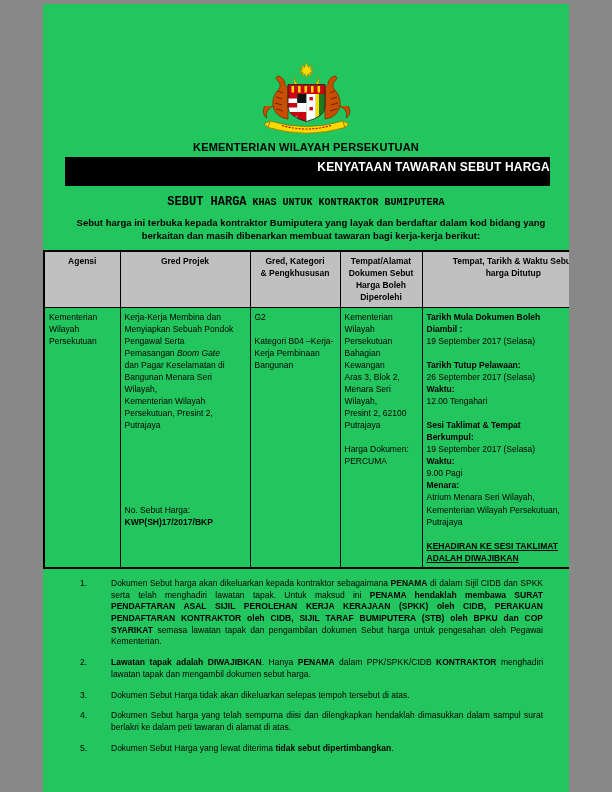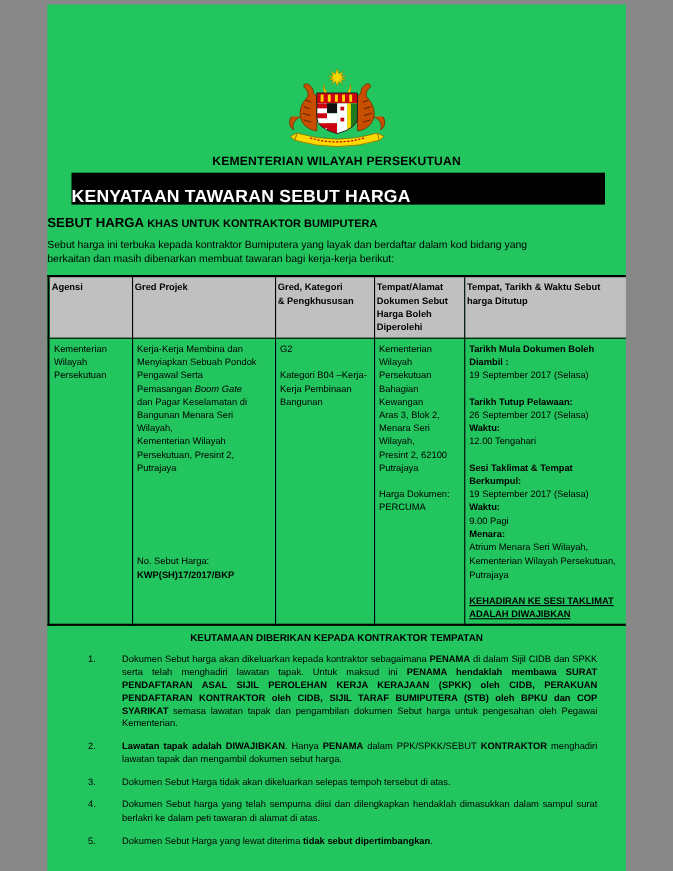--- a/index.html
+++ b/index.html
@@ -13,40 +13,40 @@
   .u{text-decoration:underline;}
 
   .crest{display:block;margin:57px auto 0;}
 
   .ministry{
     margin-top:3px;text-align:center;font-size:11px;font-weight:bold;line-height:1.15;
     letter-spacing:0.2px;
   }
   .black-bar{
     margin:3px 19px 0 22px;height:29px;background:#000;color:#fff;
-    text-align:left;font-size:16px;font-weight:bold;box-sizing:border-box;
-    padding-top:14px;letter-spacing:0.2px;
-  }
-  .subject{margin-top:7px;font-weight:bold;line-height:1.1;}
+    text-align:right;font-size:12px;font-weight:bold;box-sizing:border-box;
+    padding-top:3px;letter-spacing:0.2px;
+  }
+  .subject{margin-top:7px;text-align:center;font-weight:bold;line-height:1.1;font-family:Liberation Mono, monospace;}
   .subject .main{font-size:12px;}
   .subject .rest{font-size:10px;}
   .intro{
-    margin:7px auto 0;width:536px;font-size:9.5px;line-height:1.32;
+    margin:7px auto 0;width:536px;text-align:center;font-size:9.5px;line-height:1.32;font-weight:bold;
   }
 
   table.tender{
     margin:8px auto 0;border-collapse:collapse;table-layout:fixed;width:561px;
     border:2px solid #000;
   }
   table.tender th, table.tender td{
     border:1.5px solid #000;vertical-align:top;white-space:pre-wrap;
     overflow:hidden;
   }
   table.tender th{
-    background:#c0c0c0;font-size:8.5px;font-weight:bold;text-align:left;
+    background:#c0c0c0;font-size:8.5px;font-weight:bold;text-align:center;
     padding:3px 2px;line-height:1.42;
   }
   table.tender td{
     font-size:8.5px;padding:3px 4px;line-height:1.42;text-align:left;
   }
   tr.body-row{height:259px;}
 
   .keutamaan{margin-top:6px;text-align:center;font-size:9px;font-weight:bold;}
 
   .terms{margin:7px 26px 0 37px;}
@@ -203,30 +203,29 @@
 Atrium Menara Seri Wilayah,
 Kementerian Wilayah Persekutuan,
 Putrajaya
 
 </span><span class="b u">KEHADIRAN KE SESI TAKLIMAT
 ADALAH DIWAJIBKAN</span></td>
       </tr>
     </tbody>
   </table>
 
-  <div class="keutamaan">KEUTAMAAN DIBERIKAN KEPADA KONTRAKTOR TEMPATAN</div>
 
   <div class="terms">
     <div class="term">
       <div class="term-num">1.</div>
       <div class="term-text rich"><span>Dokumen Sebut harga akan dikeluarkan kepada kontraktor sebagaimana </span><span class="b">PENAMA</span><span> di dalam Sijil CIDB dan SPKK serta telah menghadiri lawatan tapak. Untuk maksud ini </span><span class="b">PENAMA hendaklah membawa SURAT PENDAFTARAN ASAL SIJIL PEROLEHAN KERJA KERAJAAN (SPKK) oleh CIDB, PERAKUAN PENDAFTARAN KONTRAKTOR oleh CIDB, SIJIL TARAF BUMIPUTERA (STB) oleh BPKU dan COP SYARIKAT</span><span> semasa lawatan tapak dan pengambilan dokumen Sebut harga untuk pengesahan oleh Pegawai Kementerian.</span></div>
     </div>
     <div class="term">
       <div class="term-num">2.</div>
-      <div class="term-text rich"><span class="b">Lawatan tapak adalah DIWAJIBKAN</span><span>. Hanya </span><span class="b">PENAMA</span><span> dalam PPK/SPKK/SEBUT </span><span class="b">KONTRAKTOR</span><span> menghadiri lawatan tapak dan mengambil dokumen sebut harga.</span></div>
+      <div class="term-text rich"><span class="b">Lawatan tapak adalah DIWAJIBKAN</span><span>. Hanya </span><span class="b">PENAMA</span><span> dalam PPK/SPKK/CIDB </span><span class="b">KONTRAKTOR</span><span> menghadiri lawatan tapak dan mengambil dokumen sebut harga.</span></div>
     </div>
     <div class="term">
       <div class="term-num">3.</div>
       <div class="term-text rich"><span>Dokumen Sebut Harga tidak akan dikeluarkan selepas tempoh tersebut di atas.</span></div>
     </div>
     <div class="term">
       <div class="term-num">4.</div>
       <div class="term-text rich"><span>Dokumen Sebut harga yang telah sempurna diisi dan dilengkapkan hendaklah dimasukkan dalam sampul surat berlakri ke dalam peti tawaran di alamat di atas.</span></div>
     </div>
     <div class="term">

